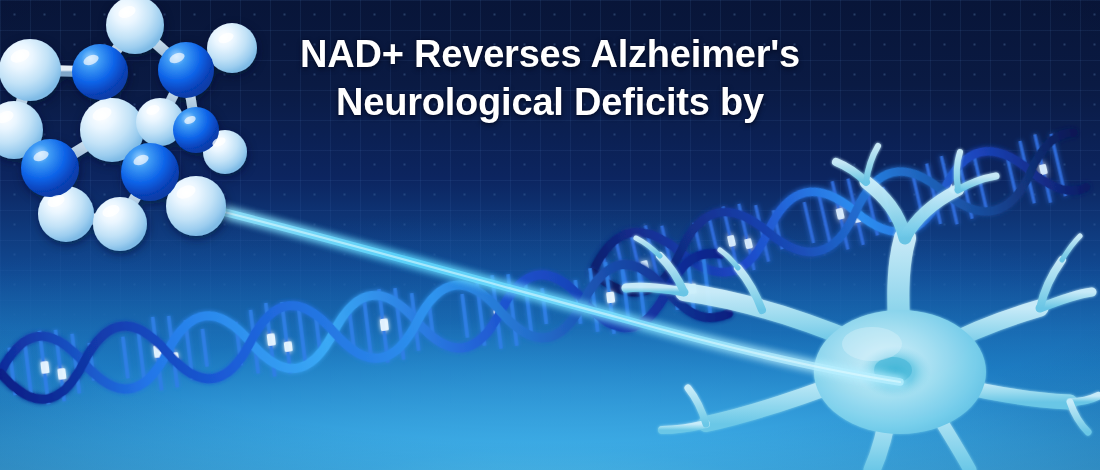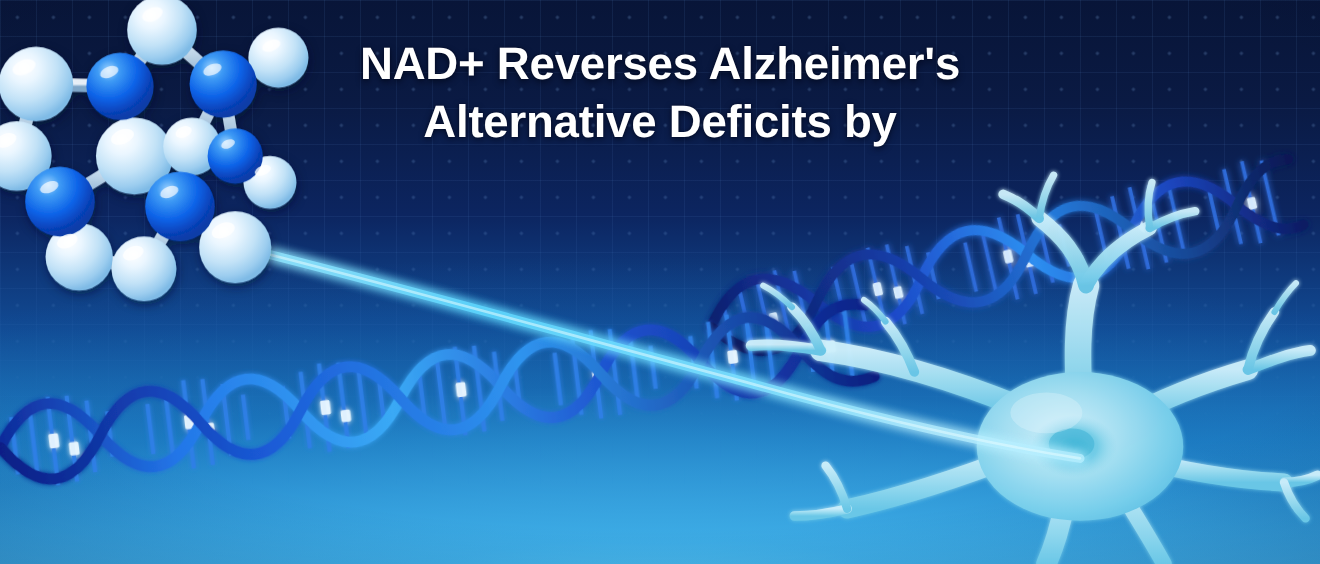--- a/index.html
+++ b/index.html
@@ -387,16 +387,16 @@
         <ellipse cx="41" cy="156" rx="8" ry="4.5" transform="rotate(-22 41 156)" opacity=".85"></ellipse>
         <ellipse cx="141" cy="160" rx="8" ry="4.5" transform="rotate(-22 141 160)" opacity=".85"></ellipse>
       </g>
     </g>
   </svg>
 
   <div class="vig"></div>
 
   <div class="title">
     <span class="ln">NAD+ Reverses Alzheimer's</span>
-    <span class="ln">Alternative Deficits by</span>
+    <span class="ln">Neurological Deficits by</span>
   </div>
 
 </div>
 
 </body></html>

